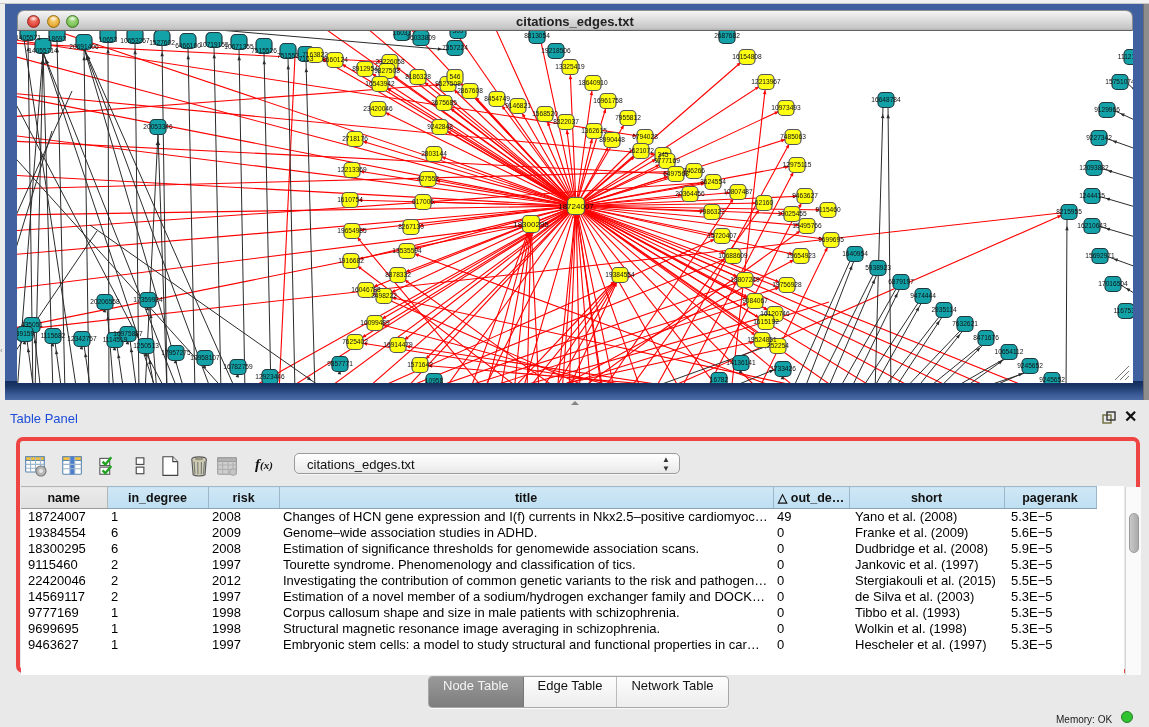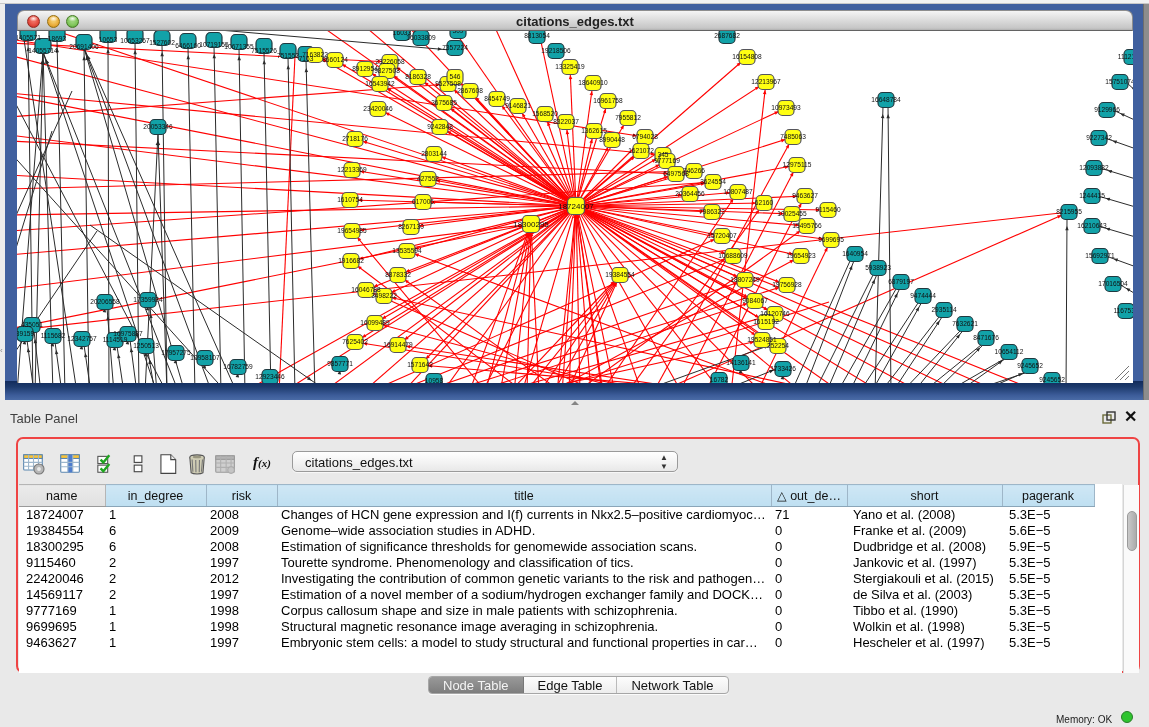--- a/index.html
+++ b/index.html
@@ -10,39 +10,39 @@
 #rightstrip{left:1143px;top:4px;width:6px;height:723px;background:#8d8d8d;border-left:1px solid #6d6d6d}
 #win{left:17px;top:10px;width:1116px;height:373px}
 #titlebar{left:0;top:0;width:1116px;height:21px;border-radius:7px 7px 0 0;background:linear-gradient(#f5f5f5,#e0e0e0 40%,#c6c6c6 90%,#b0b0b0);border:1px solid #8e8e8e;border-bottom:1px solid #636363}
 .tl{position:absolute;top:4px;width:13px;height:13px;border-radius:50%;}
 #tlr{left:9px;background:radial-gradient(ellipse 62% 40% at 50% 24%,rgba(255,255,255,.9),rgba(255,255,255,0) 65%),radial-gradient(circle at 50% 40%,#ef6d60 20%,#e2483c 60%,#a32017);border:0.5px solid #952a22}
 #tly{left:28.5px;background:radial-gradient(ellipse 62% 40% at 50% 24%,rgba(255,255,255,.9),rgba(255,255,255,0) 65%),radial-gradient(circle at 50% 40%,#f3ca68 20%,#e9ab38 60%,#b37b12);border:0.5px solid #96700f}
 #tlg{left:48px;background:radial-gradient(ellipse 62% 40% at 50% 24%,rgba(255,255,255,.9),rgba(255,255,255,0) 65%),radial-gradient(circle at 50% 40%,#9bd37a 20%,#7ec558 60%,#3c7d20);border:0.5px solid #477a26}
 #title{position:absolute;top:3px;left:0;width:100%;text-align:center;font-size:13px;font-weight:bold;color:#222}
 #view{left:0;top:21px;width:1116px;height:352px;background:#fff;overflow:hidden}
 #panel{left:0;top:400px;width:1149px;height:327px;background:#e9e9e9}
-#ptitle{left:10px;top:11px;font-size:13px;color:#404040}
+#ptitle{left:10px;top:11px;font-size:13px;color:#1d4ed8}
 #grip{left:571px;top:1px;width:0;height:0;border-left:4px solid transparent;border-right:4px solid transparent;border-bottom:4px solid #858585}
 #pfloat{left:1102px;top:11px}
 #pclose{left:1124px;top:7px;font-size:16px;font-weight:bold;color:#111}
-#scrollpane{left:16px;top:37px;width:1124px;height:236px;border:2px solid #ef4444;border-radius:7px;background:#e9e9e9}
+#scrollpane{left:16px;top:37px;width:1124px;height:236px;border:4px solid #ef4444;border-radius:7px;background:#e9e9e9}
 #toolbar{left:4px;top:12px;height:26px;width:1100px}
 .tbi{position:absolute;top:1px}
 #combo{position:absolute;left:270px;top:0px;width:386px;height:21px;border:1px solid #9a9a9a;border-radius:5px;background:linear-gradient(#ffffff,#f2f2f2 60%,#e8e8e8);box-shadow:0 1px 1px rgba(255,255,255,.7)}
 #combo span{position:absolute;left:12px;top:3px;font-size:13px;color:#111}
 #combo .arr{left:auto;right:9px;top:1px;font-size:8px;color:#333;line-height:9px;text-align:center}
 #tablewrap{left:1px;top:45px;width:1103px;height:189px;background:#fff;overflow:hidden}
 table{border-collapse:collapse;table-layout:fixed;width:1075px;font-size:12.5px}
-th{height:22px;background:linear-gradient(#cfe7f5,#bedff1);border-right:1px solid #9eb6c8;border-top:1px solid #9eb6c8;border-bottom:1px solid #8aa5b8;font-weight:normal;color:#111;overflow:hidden;white-space:nowrap}
+th{height:22px;background:linear-gradient(#cfe7f5,#bedff1);border-right:1px solid #9eb6c8;border-top:1px solid #9eb6c8;border-bottom:1px solid #8aa5b8;font-weight:bold;color:#111;overflow:hidden;white-space:nowrap}
 th.first{background:linear-gradient(#ebebeb,#e0e0e0);border-right:1px solid #b5b5b5;border-top:1px solid #b5b5b5;border-bottom:1px solid #9a9a9a}
 td{height:16px;padding:0 2px 0 4px;overflow:hidden;white-space:nowrap;color:#000;font-size:13px}
 td.c5{padding-left:6px} td.c0{padding-left:7px} td.c6{padding-left:7px}
 #vscroll{left:1105px;top:46px;width:16px;height:188px;background:#fafafa;border-left:1px solid #d5d5d5}
 #thumb{position:absolute;left:2.5px;top:26px;width:10px;height:40px;border-radius:5px;background:linear-gradient(90deg,#c9c9c9,#ababab);border:1px solid #9a9a9a}
-#tabs{left:428px;top:276px;height:18px;display:flex;border:1px solid #a6a6a6;border-radius:4px;background:linear-gradient(#fdfdfd,#ededed);box-shadow:0 1px 0 rgba(255,255,255,.8)}
+#tabs{left:428px;top:276px;height:32px;display:flex;border:1px solid #a6a6a6;border-radius:4px;background:linear-gradient(#fdfdfd,#ededed);box-shadow:0 1px 0 rgba(255,255,255,.8)}
 .tab{font-size:13px;color:#111;padding:1px 14px 0;line-height:16px}
 .tab.sel{background:linear-gradient(#999,#7d7d7d);color:#f4f4f4;border-radius:3px 0 0 3px;border-right:1px solid #777}
 .tab.mid{border-right:1px solid #bbb}
 #memory{left:1056px;top:314px;font-size:10px;color:#222}
 #memdot{left:1121px;top:311px;width:12px;height:12px;border-radius:50%;background:#2fc42f;border:1px solid #2a7d2a}
 </style></head><body>
 <div class="abs" id="desk"></div>
 <div class="abs" id="deskbottom"></div>
 <div class="abs" id="topstrip"></div>
 <div class="abs" id="leftstrip"></div>
@@ -844,21 +844,21 @@
               <th>title</th>
               <th>△ out_de…</th>
               <th>short</th>
               <th>pagerank</th>
             </tr>
       <tr>
               <td class="c0">18724007</td>
               <td class="c1">1</td>
               <td class="c2">2008</td>
               <td class="c3">Changes of HCN gene expression and I(f) currents in Nkx2.5–positive cardiomyoc…</td>
-              <td class="c4">71</td>
+              <td class="c4">49</td>
               <td class="c5">Yano et al. (2008)</td>
               <td class="c6">5.3E−5</td>
             </tr>
             <tr>
               <td class="c0">19384554</td>
               <td class="c1">6</td>
               <td class="c2">2009</td>
               <td class="c3">Genome–wide association studies in ADHD.</td>
               <td class="c4">0</td>
               <td class="c5">Franke et al. (2009)</td>
@@ -899,21 +899,21 @@
               <td class="c4">0</td>
               <td class="c5">de Silva et al. (2003)</td>
               <td class="c6">5.3E−5</td>
             </tr>
             <tr>
               <td class="c0">9777169</td>
               <td class="c1">1</td>
               <td class="c2">1998</td>
               <td class="c3">Corpus callosum shape and size in male patients with schizophrenia.</td>
               <td class="c4">0</td>
-              <td class="c5">Tibbo et al. (1990)</td>
+              <td class="c5">Tibbo et al. (1993)</td>
               <td class="c6">5.3E−5</td>
             </tr>
             <tr>
               <td class="c0">9699695</td>
               <td class="c1">1</td>
               <td class="c2">1998</td>
               <td class="c3">Structural magnetic resonance image averaging in schizophrenia.</td>
               <td class="c4">0</td>
               <td class="c5">Wolkin et al. (1998)</td>
               <td class="c6">5.3E−5</td>

